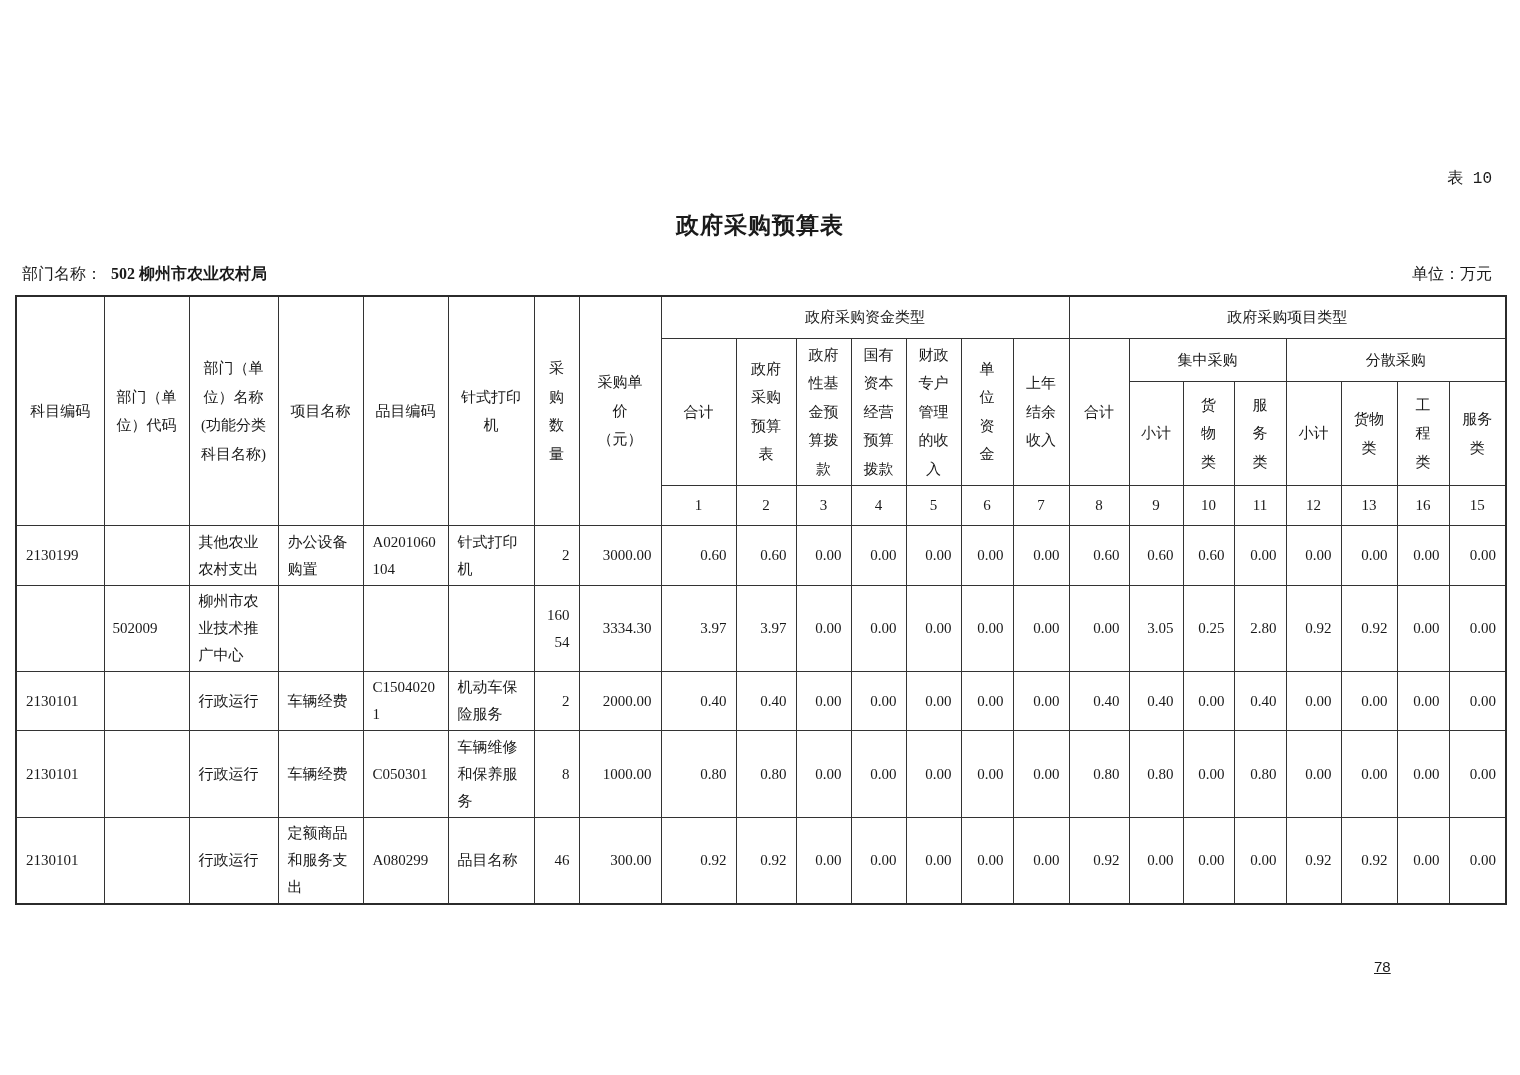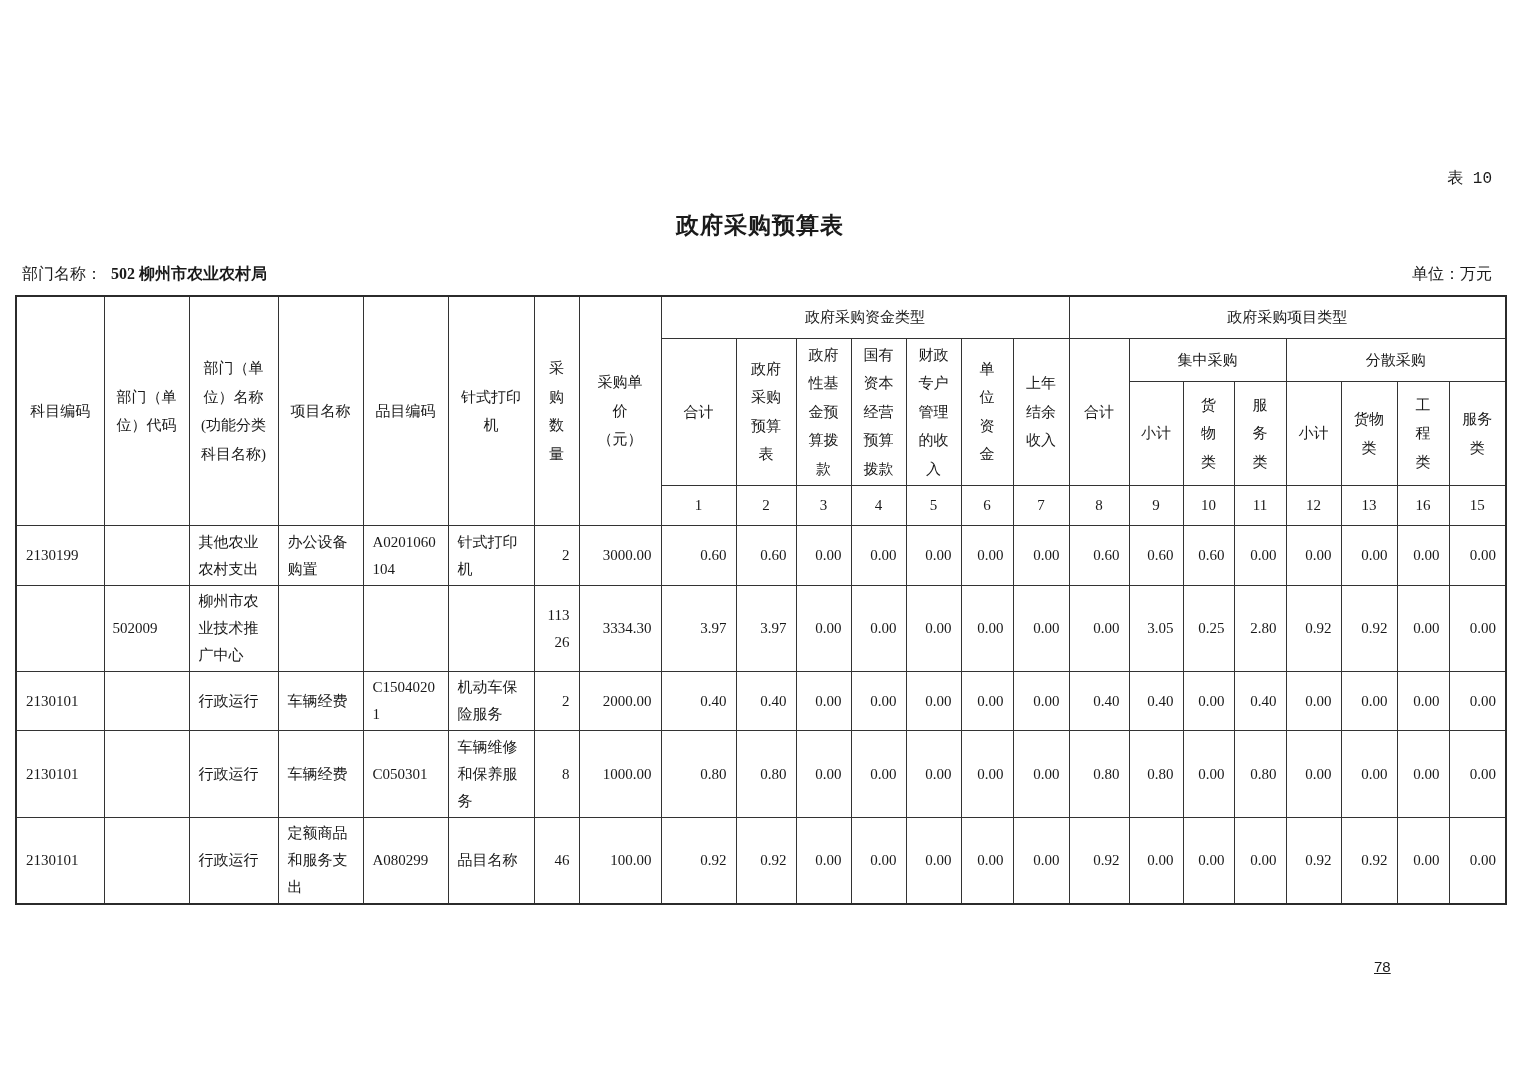--- a/index.html
+++ b/index.html
@@ -164,21 +164,21 @@
         <td class="cell-right">0.00</td>
         <td class="cell-right">0.00</td>
       </tr>
       <tr>
         <td class="cell-left cell-code"></td>
         <td class="cell-center">502009</td>
         <td class="cell-left">柳州市农业技术推广中心</td>
         <td class="cell-left"></td>
         <td class="cell-left cell-code"></td>
         <td class="cell-left"></td>
-        <td class="cell-right cell-code">11326</td>
+        <td class="cell-right cell-code">16054</td>
         <td class="cell-right">3334.30</td>
         <td class="cell-right">3.97</td>
         <td class="cell-right">3.97</td>
         <td class="cell-right">0.00</td>
         <td class="cell-right">0.00</td>
         <td class="cell-right">0.00</td>
         <td class="cell-right">0.00</td>
         <td class="cell-right">0.00</td>
         <td class="cell-right">0.00</td>
         <td class="cell-right">3.05</td>
@@ -240,21 +240,21 @@
         <td class="cell-right">0.00</td>
       </tr>
       <tr>
         <td class="cell-left cell-code">2130101</td>
         <td class="cell-center"></td>
         <td class="cell-left">行政运行</td>
         <td class="cell-left">定额商品和服务支出</td>
         <td class="cell-left cell-code">A080299</td>
         <td class="cell-left">品目名称</td>
         <td class="cell-right cell-code">46</td>
-        <td class="cell-right">100.00</td>
+        <td class="cell-right">300.00</td>
         <td class="cell-right">0.92</td>
         <td class="cell-right">0.92</td>
         <td class="cell-right">0.00</td>
         <td class="cell-right">0.00</td>
         <td class="cell-right">0.00</td>
         <td class="cell-right">0.00</td>
         <td class="cell-right">0.00</td>
         <td class="cell-right">0.92</td>
         <td class="cell-right">0.00</td>
         <td class="cell-right">0.00</td>

